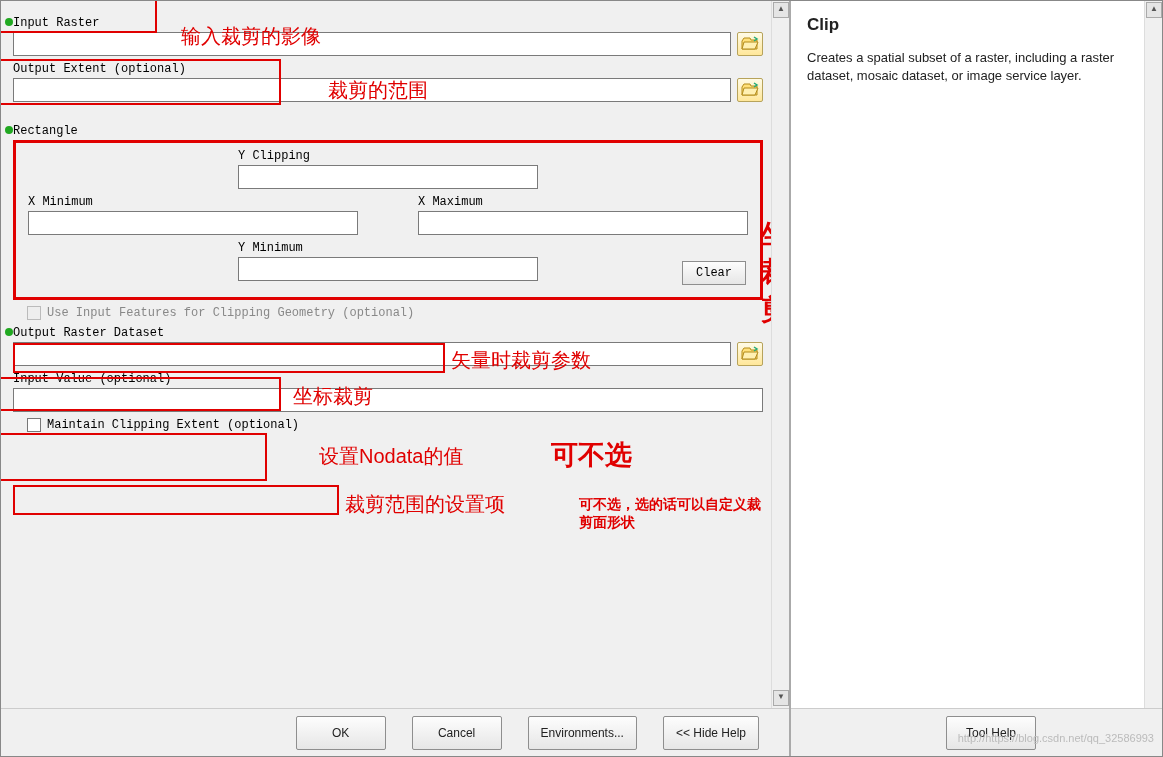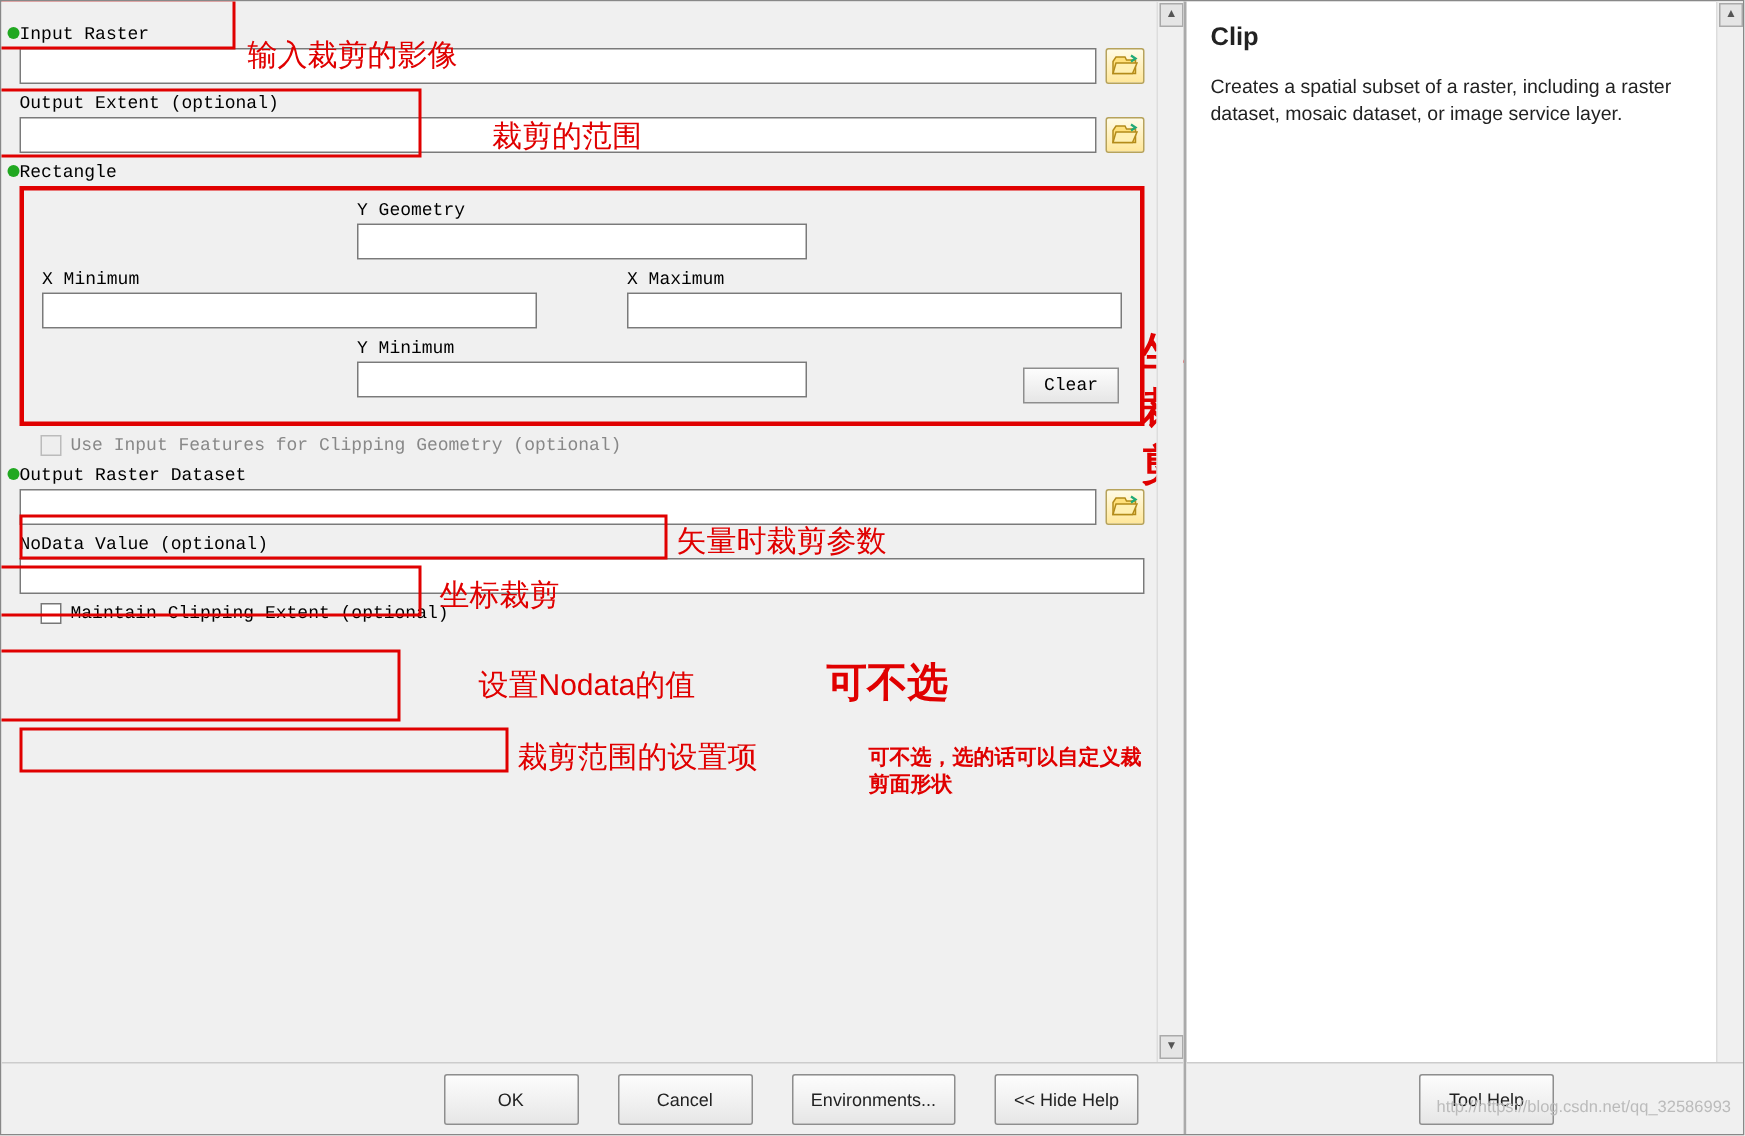--- a/index.html
+++ b/index.html
@@ -201,28 +201,28 @@
           <button class="browse-btn">
             <svg width="18" height="16">
                 <path d="M1 5 L3 2 L9 2 L10 4 L16 4 L16 13 L1 13 Z" fill="#ffe07a" stroke="#b38b1a" stroke-width="1"></path>
                 <path d="M3 6 L17 6 L14 13 L1 13 Z" fill="#fff0b2" stroke="#b38b1a" stroke-width="1"></path>
                 <path d="M13 1 L16 3 L13 5" fill="none" stroke="#2a7" stroke-width="1.5"></path>
               </svg>
           </button>
         </div>
       </div>
 
-      <div class="field-row" style="margin-top:6px;">
+      <div class="field-row" style="margin-top:22px;">
         <span class="green-dot"></span>
         <span class="field-label">Rectangle</span>
         <div class="rect-box">
 
            <div class="rect-row" style="justify-content:center;">
              <div class="rect-col">
-               <span class="rect-lbl">Y Geometry</span>
+               <span class="rect-lbl">Y Clipping</span>
                <input class="rect-input sm" type="text" value="" style="">
              </div>
            </div>
 
            <div class="rect-row" style="justify-content:space-between; padding:0 4px;">
              <div class="rect-col">
                <span class="rect-lbl">X Minimum</span>
                <input class="rect-input" style="width: 330px;" type="text" value="">
              </div>
              <div class="rect-col">
@@ -255,31 +255,31 @@
             <svg width="18" height="16">
                 <path d="M1 5 L3 2 L9 2 L10 4 L16 4 L16 13 L1 13 Z" fill="#ffe07a" stroke="#b38b1a" stroke-width="1"></path>
                 <path d="M3 6 L17 6 L14 13 L1 13 Z" fill="#fff0b2" stroke="#b38b1a" stroke-width="1"></path>
                 <path d="M13 1 L16 3 L13 5" fill="none" stroke="#2a7" stroke-width="1.5"></path>
               </svg>
           </button>
         </div>
       </div>
 
       <div class="field-row" style="margin-top:6px;">
-        <span class="field-label">NoData Value (optional)</span>
+        <span class="field-label">Input Value (optional)</span>
         <input class="txt-input" type="text" style="width: 100%;" value="">
       </div>
 
       <div class="chk-row enabled">
         <span class="chk"></span>
         <span>Maintain Clipping Extent (optional)</span>
       </div>
 
       <div class="anno-box" style="left:-4px; top:-2px; width:160px; height:34px;"></div>
-      <span class="anno-text" style="left:164px; top:22px; font-size:20px;">输入裁剪的影像</span>
+      <span class="anno-text" style="left:180px; top:22px; font-size:20px;">输入裁剪的影像</span>
 
       <div class="anno-box" style="left:-4px; top:58px; width:284px; height:46px;"></div>
       <span class="anno-text" style="left:285px; top:76px; font-size:20px;margin-left:42px;">裁剪的范围</span>
 
       <div class="anno-box" style="left:12px; top:342px; width:432px; height:30px;"></div>
       <span class="anno-text" style="left:450px; top:346px; font-size:20px;">矢量时裁剪参数</span>
 
       <div class="anno-box" style="left:-4px; top:376px; width:284px; height:34px;"></div>
       <span class="anno-text" style="left:292px; top:382px; font-size:20px;">坐标裁剪</span>
 

